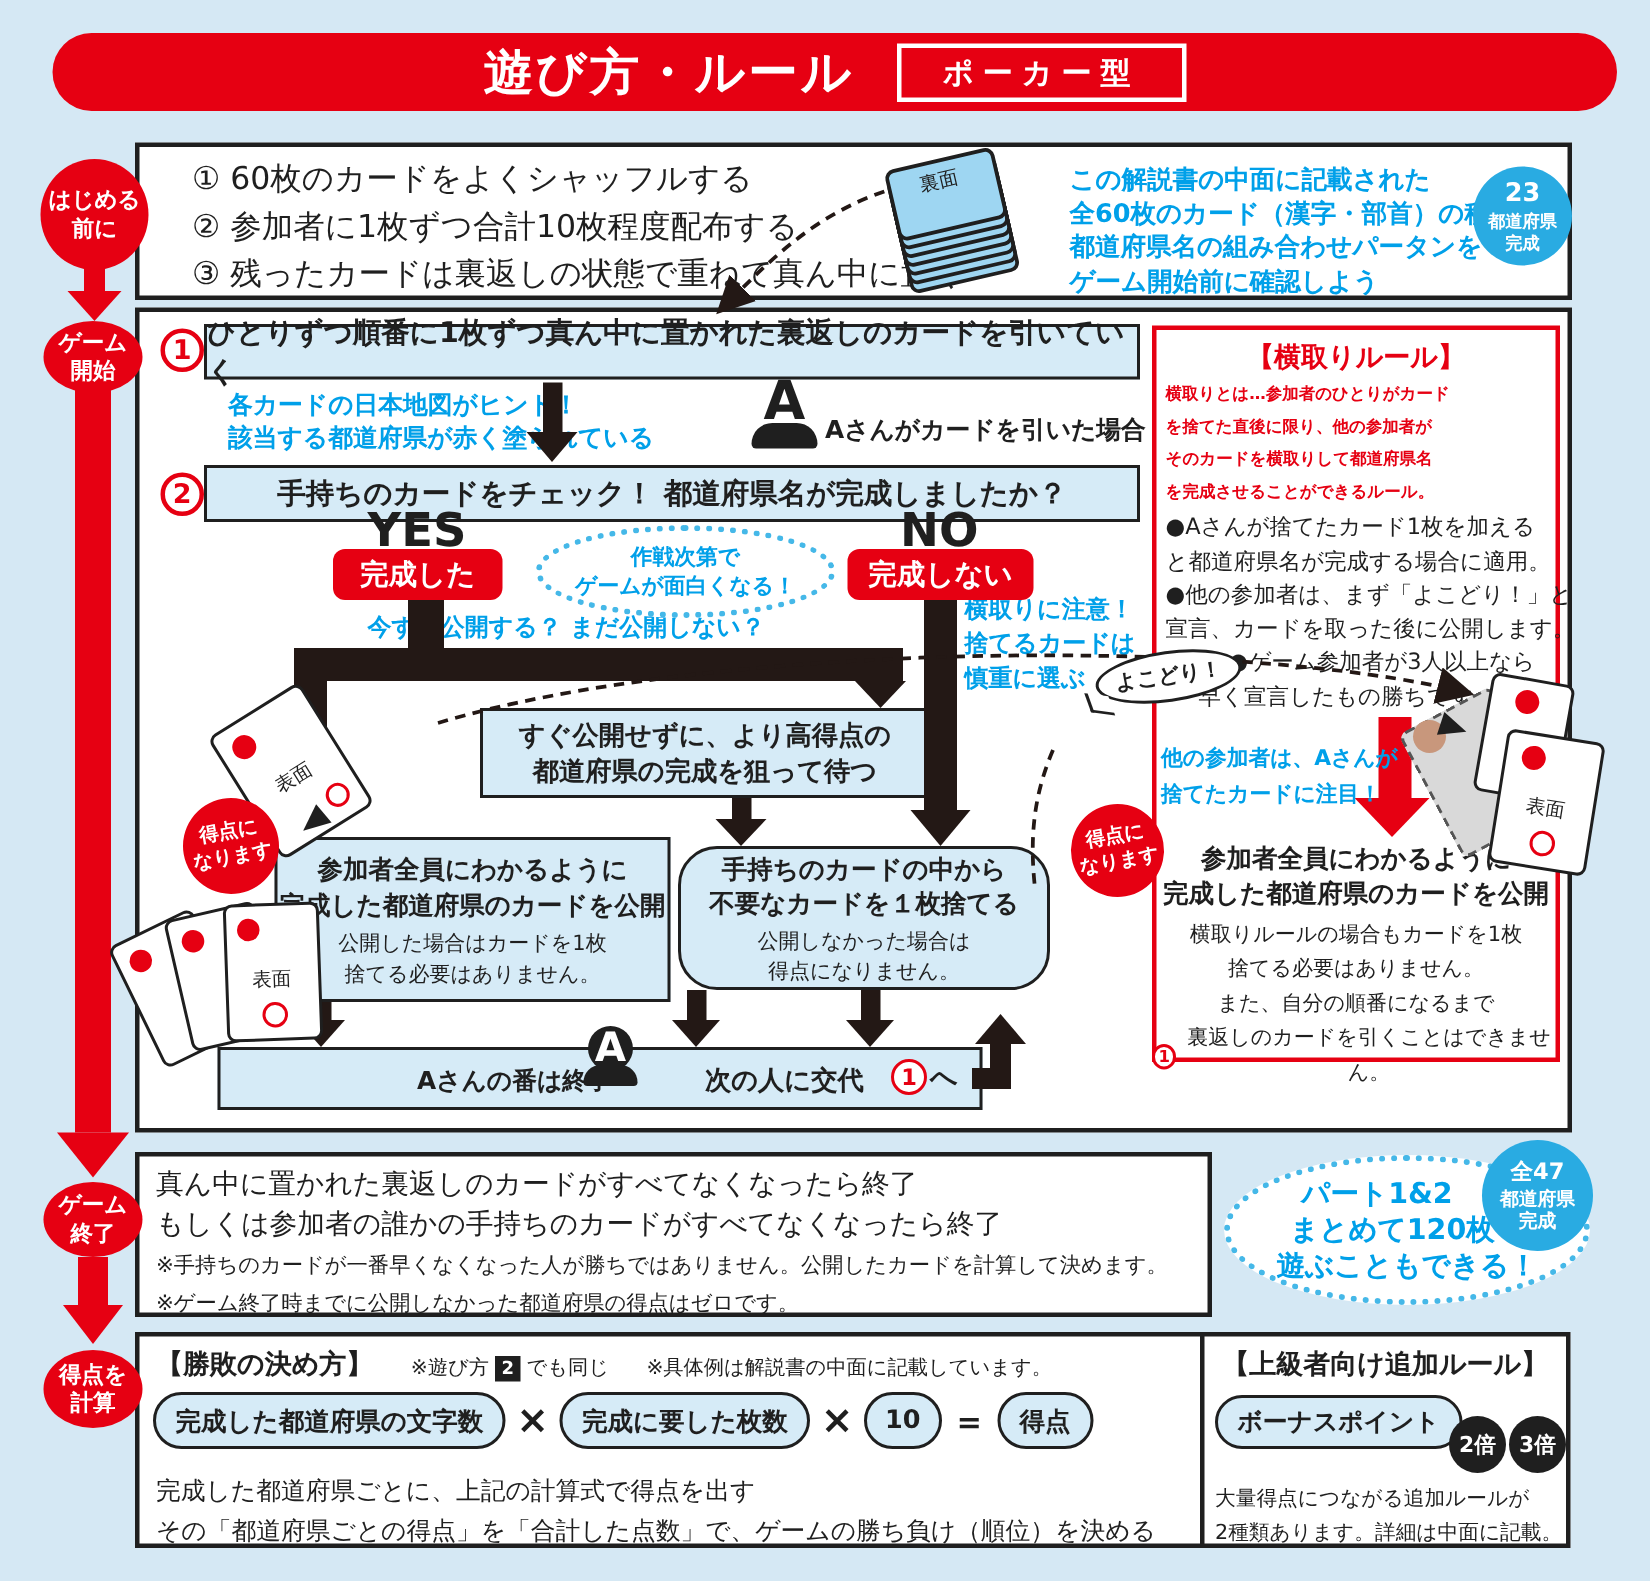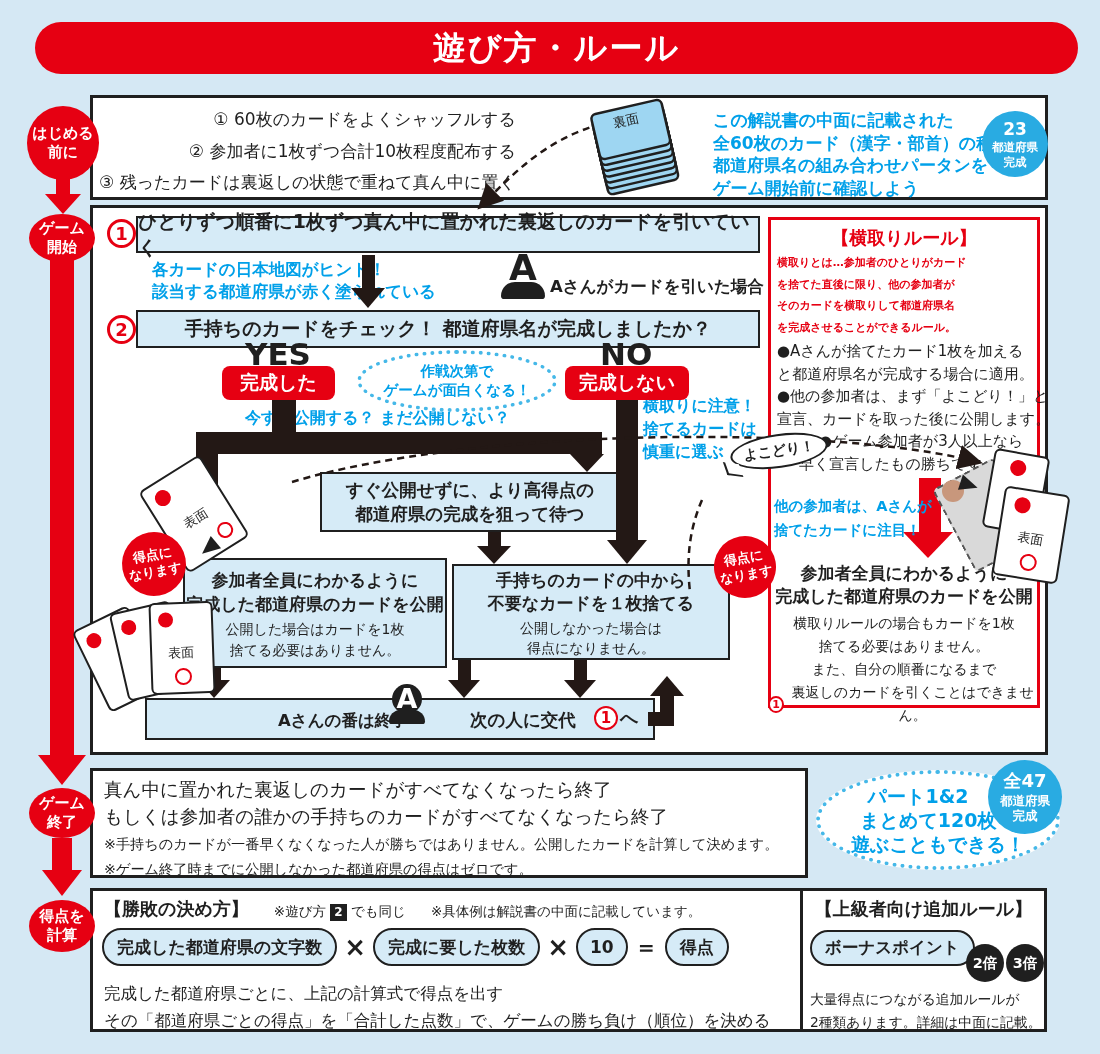--- a/index.html
+++ b/index.html
@@ -33,20 +33,21 @@
   .mult { width: 38px; height: 38px; background: #1f1f1f; color: #fff; border-radius: 50%; font-size: 14.5px; font-weight: bold; display: flex; align-items: center; justify-content: center; z-index: 3; }
   svg.overlay { position: absolute; left: 0; top: 0; z-index: 3; pointer-events: none; }
 </style>
 </head>
 <body>
 
 <div id="stage">
 
   <div class="ab" style="left:35px;top:22px;width:1043px;height:52px;background:#e60012;border-radius:26px;display:flex;align-items:center;justify-content:center;gap:28px;z-index:2;">
     <span style="color:#fff;font-size:33px;font-weight:bold;letter-spacing:2px;">遊び方・ルール</span>
+    <span style="color:#fff;font-size:20px;font-weight:bold;letter-spacing:6px;border:3px solid #fff;padding:3px 28px;">ポーカー型</span>
   </div>
 
   <div class="rail" style="left:27px;top:106px;width:72px;height:74px;">
     <span>はじめる</span>
       <span>前に</span>
   </div>
   <div class="rstem" style="left:56px;top:176px;width:14px;height:18px;"></div>
   <div class="tri" style="left:45px;top:194px;border-left:18px solid transparent;border-right:18px solid transparent;border-top:20px solid #e60012;"></div>
   <div class="rail" style="left:29px;top:214px;width:66px;height:48px;">
     <span>ゲーム</span>
@@ -59,21 +60,21 @@
       <span>終了</span>
   </div>
   <div class="rstem" style="left:52px;top:838px;width:20px;height:32px;"></div>
   <div class="tri" style="left:42px;top:870px;border-left:20px solid transparent;border-right:20px solid transparent;border-top:26px solid #e60012;"></div>
   <div class="rail" style="left:29px;top:900px;width:66px;height:52px;">
     <span>得点を</span>
       <span>計算</span>
   </div>
 
   <div class="panel" style="left:90px;top:95px;width:958px;height:105px;"></div>
-  <div class="ab" style="left:99px;top:104px;font-size:17px;line-height:31.5px;z-index:2;text-align:right;">
+  <div class="ab" style="left:128px;top:104px;font-size:21px;line-height:31.5px;z-index:2;">
     <div>① 60枚のカードをよくシャッフルする</div>
     <div>② 参加者に1枚ずつ合計10枚程度配布する</div>
     <div>③ 残ったカードは裏返しの状態で重ねて真ん中に置く</div>
   </div>
 
   <div class="ab" style="left:583px;top:98px;width:104px;height:100px;z-index:4;">
     <svg width="104" height="100" viewBox="0 0 104 100">
       <g transform="rotate(-13 52 50)">
         <rect x="16" y="44" width="72" height="46" rx="5" fill="#9ed6f2" stroke="#1f1f1f" stroke-width="2.5"></rect>
         <rect x="16" y="38" width="72" height="46" rx="5" fill="#9ed6f2" stroke="#1f1f1f" stroke-width="2.5"></rect>
@@ -177,21 +178,21 @@
     <span>得点に</span>
     <span>なります</span>
   </div>
 
   <div class="bbox" style="left:183px;top:558px;width:264px;height:110px;padding-top:2px;">
     <span style="font-size:17px;font-weight:bold;line-height:24px;">参加者全員にわかるように</span>
     <span style="font-size:17px;font-weight:bold;line-height:24px;">完成した都道府県のカードを公開</span>
     <span style="font-size:14px;line-height:21px;margin-top:3px;">公開した場合はカードを1枚</span>
     <span style="font-size:14px;line-height:21px;">捨てる必要はありません。</span>
   </div>
-  <div class="bbox" style="left:452px;top:564px;width:278px;height:96px;padding-top:2px;">
+  <div class="bbox" style="left:452px;top:564px;width:248px;height:96px;padding-top:2px;border-radius:26px;">
     <span style="font-size:17px;font-weight:bold;line-height:23px;">手持ちのカードの中から</span>
     <span style="font-size:17px;font-weight:bold;line-height:23px;">不要なカードを１枚捨てる</span>
     <span style="font-size:14px;line-height:20px;margin-top:3px;">公開しなかった場合は</span>
     <span style="font-size:14px;line-height:20px;">得点になりません。</span>
   </div>
 
   <div class="stem" style="left:208px;top:668px;width:13px;height:12px;"></div>
   <div class="tri" style="left:198px;top:680px;border-left:16px solid transparent;border-right:16px solid transparent;border-top:18px solid #231815;"></div>
   <div class="stem" style="left:458px;top:660px;width:13px;height:20px;"></div>
   <div class="tri" style="left:448px;top:680px;border-left:16px solid transparent;border-right:16px solid transparent;border-top:18px solid #231815;"></div>
@@ -309,21 +310,21 @@
     <div style="font-size:14.2px;line-height:25px;margin-top:2px;">※手持ちのカードが一番早くなくなった人が勝ちではありません。公開したカードを計算して決めます。</div>
     <div style="font-size:14.2px;line-height:25px;">※ゲーム終了時までに公開しなかった都道府県の得点はゼロです。</div>
   </div>
 
   <div class="dotted-ell" style="left:816px;top:770px;width:244px;height:100px;border-width:4.5px;">
     <span class="blue" style="font-size:19px;line-height:24px;margin-right:40px;">パート1&amp;2</span>
     <span class="blue" style="font-size:19px;line-height:24px;">まとめて120枚で</span>
     <span class="blue" style="font-size:19px;line-height:24px;">遊ぶこともできる！</span>
   </div>
   <div class="badge-circle" style="left:988px;top:760px;width:74px;height:74px;">
-    <span style="font-size:18px;">全47</span>
+    <span style="font-size:15px;">全47</span>
     <span style="font-size:12.5px;">都道府県</span>
     <span style="font-size:12.5px;">完成</span>
   </div>
 
   <div class="panel" style="left:90px;top:888px;width:718px;height:144px;"></div>
   <div class="ab" style="left:104px;top:897px;display:flex;align-items:flex-end;gap:25px;z-index:2;">
     <span style="font-size:18px;font-weight:bold;">【勝敗の決め方】</span>
     <span style="display:flex;align-items:center;gap:4px;font-size:13.5px;">
       <span>※遊び方</span>
       <span style="background:#1f1f1f;color:#fff;width:17px;height:17px;display:flex;align-items:center;justify-content:center;font-weight:bold;font-size:12px;">2</span>

